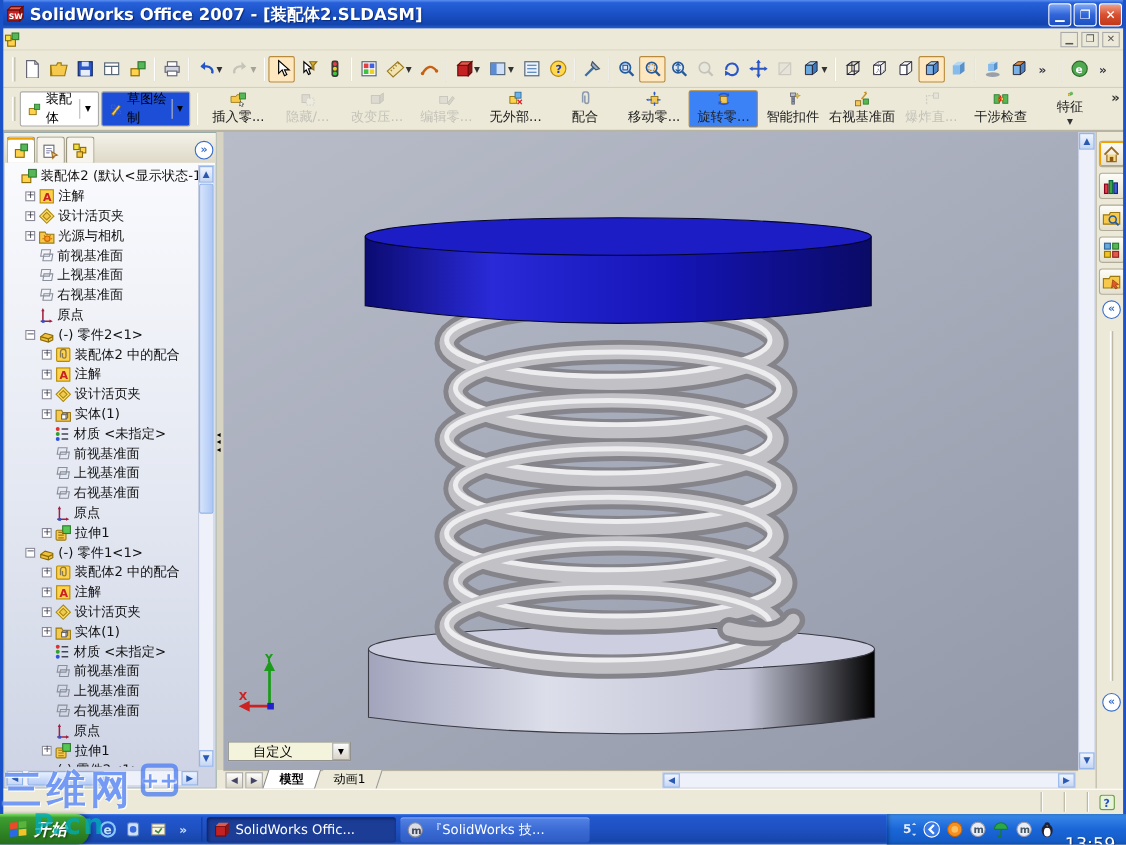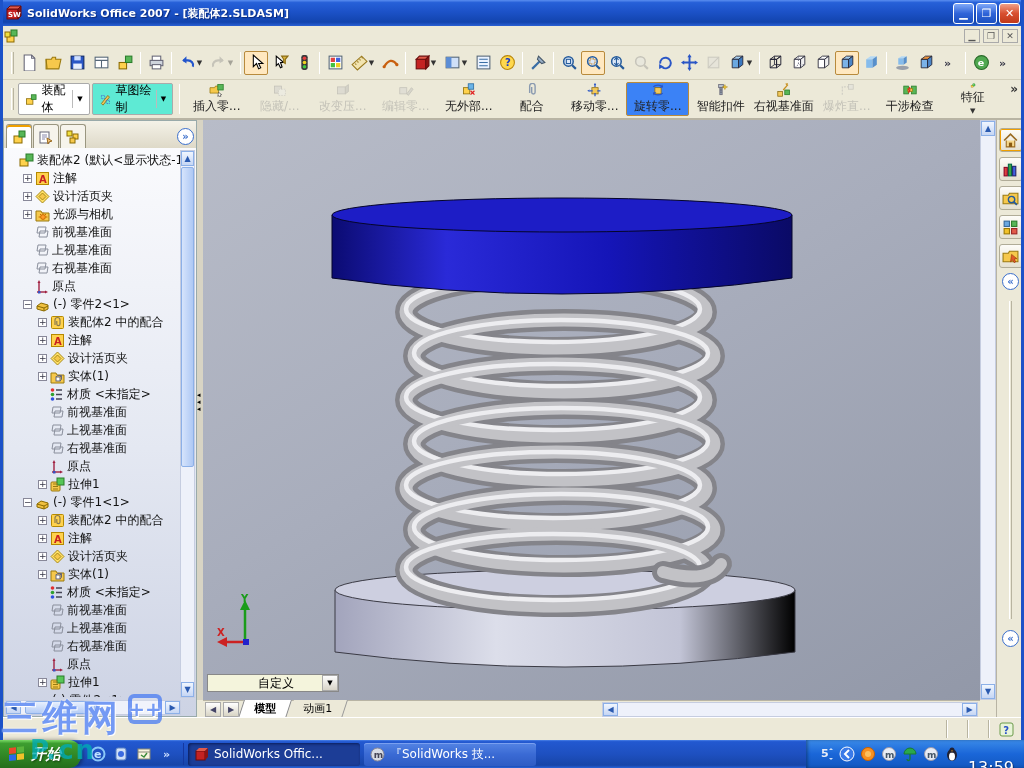--- a/index.html
+++ b/index.html
@@ -5,21 +5,21 @@
   * { margin:0; padding:0; box-sizing:border-box; }
   html,body { width:1024px; height:768px; overflow:hidden; }
   body { font-family:"DejaVu Sans","Liberation Sans",sans-serif; font-size:12px; }
   #app { position:relative; width:1024px; height:768px; background:#ece9d8; overflow:hidden;padding-left:32px; }
 
   
   #titlebar { position:absolute; left:0; top:0; width:1024px; height:26px;
     background:linear-gradient(180deg,#5a8ef0 0%,#2660d8 10%,#1c52c8 45%,#1244ae 85%,#2a60d4 100%);
     display:flex; align-items:center; padding:0 4px; color:#fff; }
   #titlebar .ticon { width:18px; height:18px; margin-right:5px; }
-  #title-text { font-weight:bold; font-size:11px; text-shadow:1px 1px 1px #0a2a7a; white-space:nowrap; }
+  #title-text { font-weight:bold; font-size:15px; text-shadow:1px 1px 1px #0a2a7a; white-space:nowrap; }
   #winbtns { margin-left:auto; display:flex; gap:2px; }
   .wbtn { width:21px; height:21px; border:1px solid #fff; border-radius:3px; color:#fff;
     display:flex; align-items:center; justify-content:center; font-size:11px; font-weight:bold;
     background:linear-gradient(180deg,#7fa8f8,#3064d8 50%,#1c50c0); }
   .wbtn.close { background:linear-gradient(180deg,#f0a088,#d85030 50%,#c03818); }
 
   
   #menubar { position:absolute; left:0; top:26px; width:1024px; height:20px; background:#ece9d8;
     display:flex; align-items:center; padding-left:3px; border-bottom:1px solid #d8d4c0; }
   #menubar .mico { width:16px; height:16px; margin-right:6px; }
@@ -38,21 +38,21 @@
   .tbtn.disabled { opacity:.38; filter:grayscale(1); }
   .tbtn .dd { font-size:7px; color:#333; margin-left:1px; }
   .tsep { width:1px; height:22px; background:#b8b4a0; border-right:1px solid #fff; margin:0 3px; }
   .tbtn svg { flex:none; }
 
   
   #cmdbar { position:absolute; left:0; top:80px; width:1024px; height:40px; background:#ece9d8;
     display:flex; align-items:stretch; padding-left:8px; border-bottom:2px solid #b8b4a4; }
   .cmdtab { display:flex; align-items:center; gap:4px; padding:0 6px; margin:3px 1px;
     border:1px solid #9a96850f; border:1px solid #aaa; background:#fff; border-radius:2px; }
-  .cmdtab.shaded { background:#5eead4; }
+  .cmdtab.shaded { background:#1d4ed8; }
   .cmdtab .lbl { font-size:12px; }
   .cmdtab .dd { font-size:7px; border-left:1px solid #bbb; padding-left:4px; height:60%; display:flex; align-items:center; }
   .cmdsep { width:1px; background:#b8b4a0; border-right:1px solid #fff; margin:4px 5px; }
   .cmdbtn { width:63px; display:flex; flex-direction:column; align-items:center; justify-content:center;
     gap:1px; border:1px solid transparent; border-radius:2px; margin:2px 0; }
   .cmdbtn .lbl { font-size:12px; color:#222; white-space:nowrap; }
   .cmdbtn.pressed { background:#3b82f6; border:1px solid #b88a3c; }
   .cmdbtn.disabled { opacity:.4; filter:grayscale(1); }
   .cmdbtn.disabled .lbl { color:#888; }
   .cmdbtn .dd { font-size:7px; color:#333; }
@@ -90,22 +90,22 @@
 
   
   #splitter { position:absolute; left:197px; top:120px; width:6px; height:580px; background:#d8d4c4; }
   #splitter .arrows { position:absolute; left:0; top:272px; color:#000; font-size:7px; line-height:7px; }
 
   
   #viewport { position:absolute; left:203px; top:120px; width:777px; height:580px;
     background:linear-gradient(150deg,#b8bcc8 0%,#a8adbc 45%,#9298a8 100%); overflow:hidden; }
   #model-svg { position:absolute; left:0; top:0; }
   #triad { position:absolute; left:12px; top:472px; }
-  #orient-dd { position:absolute; left:4px; bottom:8px; width:132px; height:18px; background:#f4f4dc;
-    border:1px solid #888; display:flex; align-items:center;text-align:center; }
+  #orient-dd { position:absolute; left:4px; bottom:8px; width:112px; height:18px; background:#f4f4dc;
+    border:1px solid #888; display:flex; align-items:center; }
   #orient-dd .val { flex:1; padding-left:22px; font-size:12px; }
   #orient-dd .btn { width:16px; height:16px; border:1px solid #aaa; background:linear-gradient(#fdfdfd,#d8d4c8);
     font-size:7px; display:flex; align-items:center; justify-content:center; }
 
   
   #vp-vsb { position:absolute; left:980px; top:120px; width:16px; height:580px; background:#eef1fa; border:1px solid #c6cde0; }
 
   
   #taskpane { position:absolute; left:996px; top:120px; width:28px; height:597px; background:#ece9d8;
     border-left:1px solid #b8b4a4; display:flex; flex-direction:column; align-items:center; padding-top:8px; gap:5px; }

